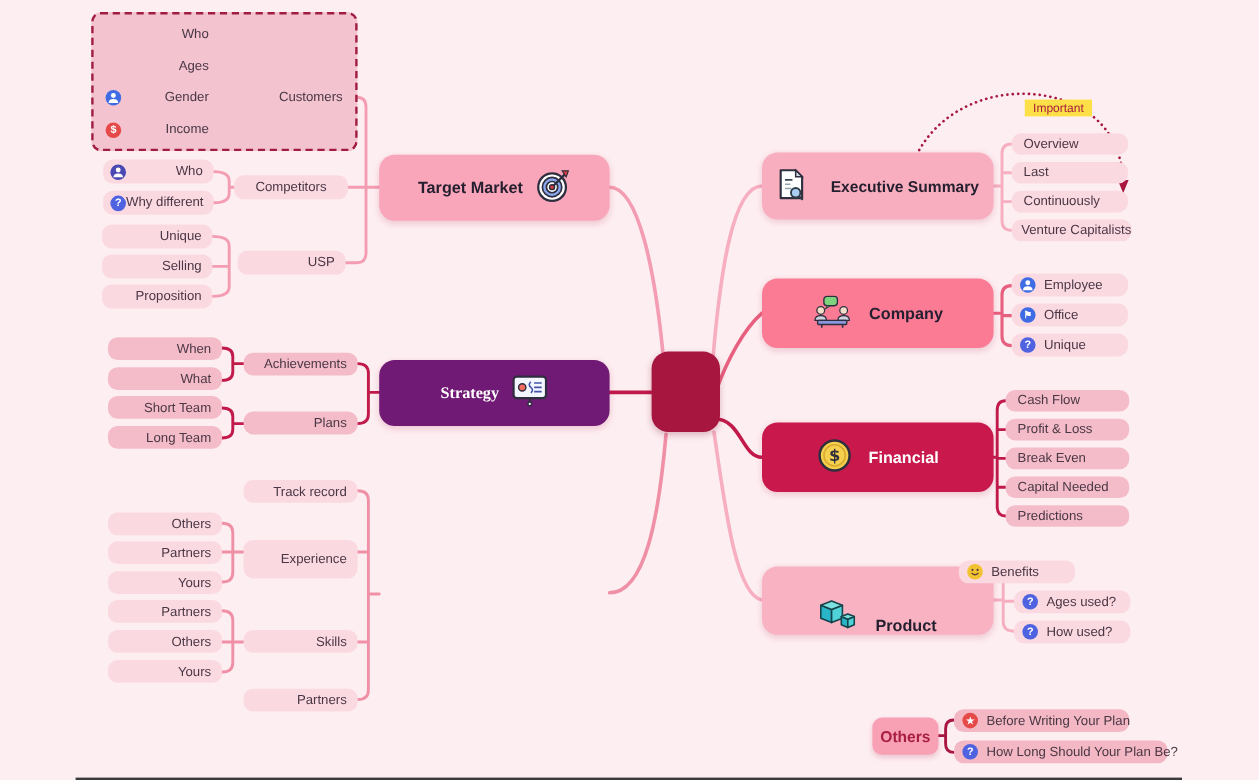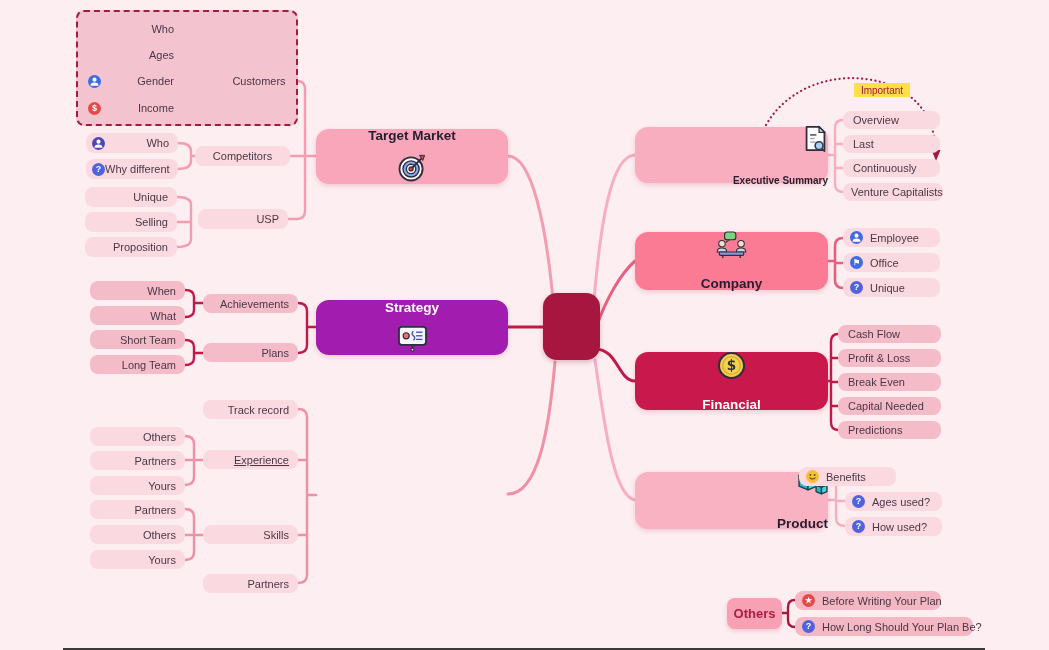--- a/index.html
+++ b/index.html
@@ -1,21 +1,21 @@
 <!DOCTYPE html>
 <html><head>
 <meta charset="utf-8">
 <style>
   html,body{margin:0;padding:0;}
   body{font-family:"Liberation Sans", sans-serif;}
   #canvas{position:relative;width:1049px;height:650px;background:#fdeef1;overflow:hidden;}
   #wires{position:absolute;left:0;top:0;z-index:0;}
   .node{position:absolute;z-index:2;display:flex;align-items:center;justify-content:center;gap:10px;
         border-radius:13px;font-weight:700;font-size:13.5px;color:#241f2e;white-space:nowrap;
-        box-shadow:0 2px 5px rgba(170,30,70,0.18);flex-direction:column;}
+        box-shadow:0 2px 5px rgba(170,30,70,0.18);}
   .node.dark{color:#ffffff;}
   .pill{position:absolute;z-index:2;display:flex;align-items:center;border-radius:8px;
         font-size:11px;color:#4a3745;white-space:nowrap;box-sizing:border-box;}
   .pill.r{justify-content:flex-end;padding-right:9px;}
   .pill.c{justify-content:center;padding:0 4px;}
   .pill.l{justify-content:flex-start;gap:7px;padding-left:7px;padding-right:6px;}
   .pill.sb{justify-content:space-between;padding-left:6px;padding-right:9px;}
   .bg-light{background:#fbd9e1;}
   .bg-med{background:#f4bcc9;}
   .bg-med2{background:#f3b8c4;}
@@ -147,48 +147,48 @@
       <path d="M24 2.5 L29.5 2.5 L27.5 8 Z" fill="#e23b3c" stroke="#2e2e3e" stroke-width="1"></path>
     </svg></span>
   </div>
 
   <div class="pill bg-med r" style="left:90px;top:281px;width:95px;height:19px;">When</div>
   <div class="pill bg-med r" style="left:90px;top:306px;width:95px;height:19px;">What</div>
   <div class="pill bg-med r" style="left:90px;top:330px;width:95px;height:19px;">Short Team</div>
   <div class="pill bg-med r" style="left:90px;top:355px;width:95px;height:19px;">Long Team</div>
   <div class="pill bg-med r" style="left:203px;top:294px;width:95px;height:19px;">Achievements</div>
   <div class="pill bg-med r" style="left:203px;top:343px;width:95px;height:19px;">Plans</div>
-  <div class="node dark" style="left:316px;top:300px;width:192px;height:55px;background:#a21caf;">
+  <div class="node dark" style="left:316px;top:300px;width:192px;height:55px;background:#701a75;font-family:Liberation Serif, serif;">
     <span>Strategy</span>
     <span><svg viewBox="0 0 34 30" width="31" height="27">
       <rect x="2" y="2" width="30" height="20" rx="3" fill="#f4f6ff" stroke="#2e2e3e" stroke-width="2"></rect>
       <circle cx="10" cy="12" r="3.4" fill="#f26d5f" stroke="#2e2e3e" stroke-width="1.3"></circle>
       <path d="M18 7 q-3 2.5 0 5 q3 2.5 0 5" fill="none" stroke="#4353a8" stroke-width="1.5"></path>
       <line x1="21" y1="8" x2="28" y2="8" stroke="#4353a8" stroke-width="1.5"></line>
       <line x1="21" y1="12" x2="28" y2="12" stroke="#4353a8" stroke-width="1.5"></line>
       <line x1="21" y1="16" x2="28" y2="16" stroke="#4353a8" stroke-width="1.5"></line>
       <line x1="17" y1="22" x2="17" y2="25.5" stroke="#2e2e3e" stroke-width="1.8"></line>
       <circle cx="17" cy="27.3" r="1.7" fill="#fff" stroke="#2e2e3e" stroke-width="1.3"></circle>
     </svg></span>
   </div>
 
   <div class="pill bg-light r" style="left:203px;top:400px;width:95px;height:19px;">Track record</div>
   <div class="pill bg-light r" style="left:90px;top:427px;width:95px;height:19px;">Others</div>
   <div class="pill bg-light r" style="left:90px;top:451px;width:95px;height:19px;">Partners</div>
   <div class="pill bg-light r" style="left:90px;top:476px;width:95px;height:19px;">Yours</div>
-  <div class="pill bg-light r" style="left:203px;top:450px;width:95px;height:19px;text-decoration:underline;">Experience</div>
+  <div class="pill bg-light r" style="left:203px;top:450px;width:95px;height:32px;">Experience</div>
   <div class="pill bg-light r" style="left:90px;top:500px;width:95px;height:19px;">Partners</div>
   <div class="pill bg-light r" style="left:90px;top:525px;width:95px;height:19px;">Others</div>
   <div class="pill bg-light r" style="left:90px;top:550px;width:95px;height:19px;">Yours</div>
   <div class="pill bg-light r" style="left:203px;top:525px;width:95px;height:19px;">Skills</div>
   <div class="pill bg-light r" style="left:203px;top:574px;width:95px;height:19px;">Partners</div>
 
   <div id="central"></div>
 
-  <div class="node" style="left:635px;top:127px;width:193px;height:56px;background:#f9aebf;font-size:10px;gap:20px;align-items:flex-end;">
+  <div class="node" style="left:635px;top:127px;width:193px;height:56px;background:#f9aebf;font-size:13px;gap:20px;">
     <span><svg viewBox="0 0 28 32" width="25" height="29">
       <path d="M4 3 h14 l6 6 v20 h-20 Z" fill="#fff" stroke="#2e2e3e" stroke-width="2" stroke-linejoin="round"></path>
       <path d="M18 3 l6 6 h-6 Z" fill="#d9e2ec" stroke="#2e2e3e" stroke-width="1.4"></path>
       <line x1="8" y1="12" x2="15" y2="12" stroke="#37474f" stroke-width="1.6"></line>
       <line x1="8" y1="16" x2="13" y2="16" stroke="#90a4ae" stroke-width="1.4"></line>
       <line x1="8" y1="20" x2="14" y2="20" stroke="#90a4ae" stroke-width="1.4"></line>
       <circle cx="18" cy="24" r="4.4" fill="#aacdf2" stroke="#2e3a46" stroke-width="1.8"></circle>
       <line x1="21.4" y1="27.4" x2="24.6" y2="30.6" stroke="#2e3a46" stroke-width="2"></line>
     </svg></span>
     <span>Executive Summary</span>

